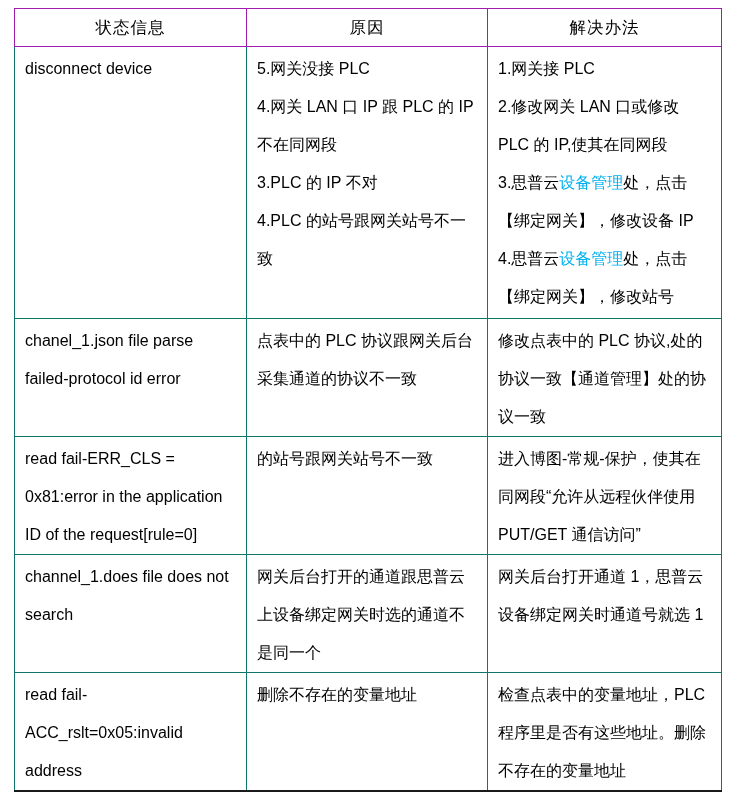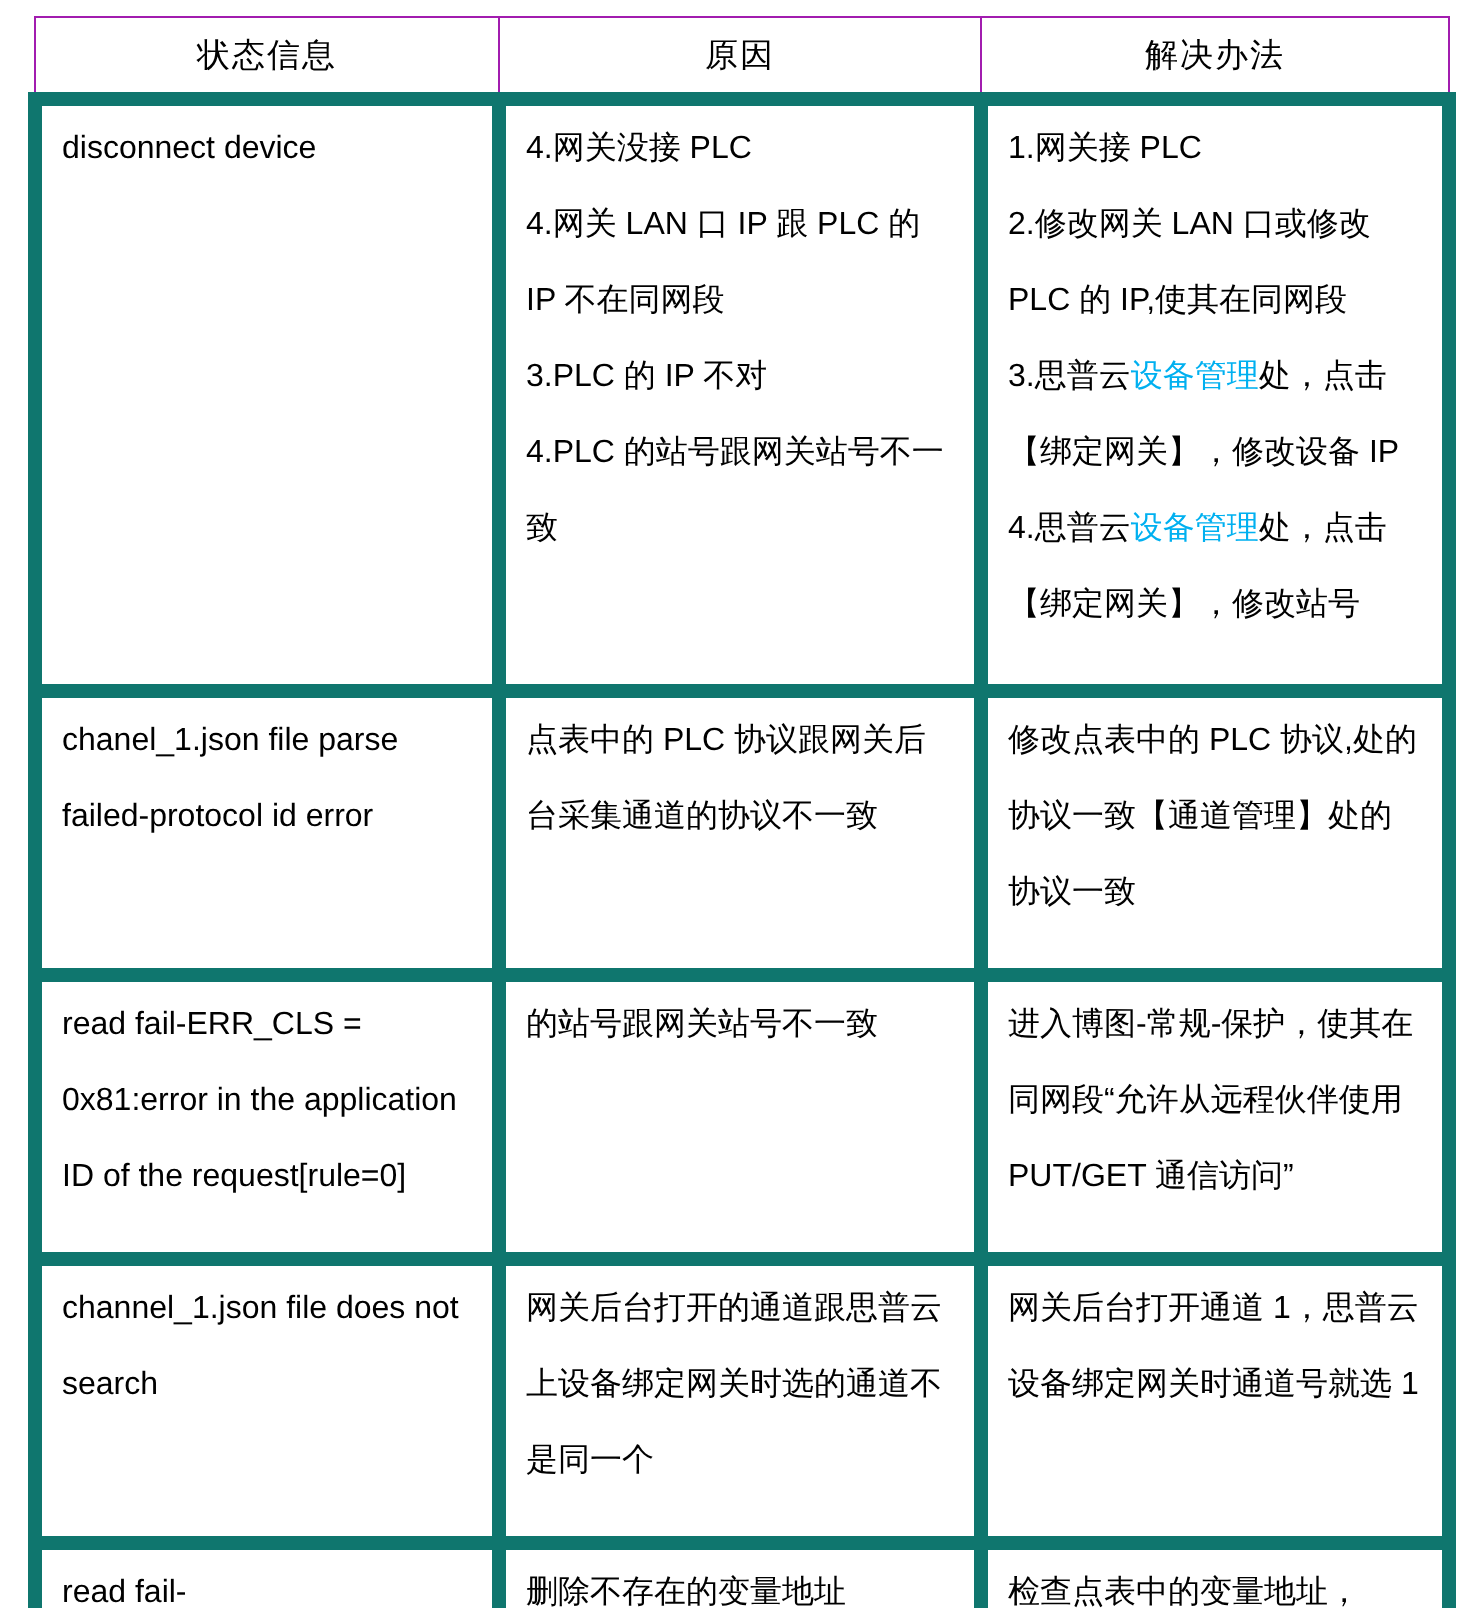--- a/index.html
+++ b/index.html
@@ -33,24 +33,24 @@
     border: 1px solid #a21caf;
     font-weight: normal;
     text-align: center;
     vertical-align: middle;
     height: 37px;
     padding: 0;
     font-size: 16.5px;
     letter-spacing: 1px;
   }
   .trouble-table td {
-    border: 7px solid #0f766e;
+    border: 1px solid #0f766e;
     vertical-align: top;
     text-align: left;
-    padding: 3px 10px 18px 10px;
+    padding: 3px 10px 0 10px;
     line-height: 38px;
     overflow-wrap: break-word;
   }
   tbody tr:nth-child(1) td { height: 268px; }
   tbody tr:nth-child(2) td { height: 108px; }
   tbody tr:nth-child(3) td { height: 113px; }
   tbody tr:nth-child(4) td { height: 110px; }
   tbody tr:nth-child(5) td { height: 105px; }
   .para { margin: 0; }
 </style>
@@ -70,21 +70,21 @@
         <th>原因</th>
         <th>解决办法</th>
       </tr>
     </thead>
     <tbody>
         <tr>
           <td>
             <div class="para">disconnect device</div>
           </td>
           <td>
-            <div class="para">4.网关没接 PLC</div>
+            <div class="para">5.网关没接 PLC</div>
             <div class="para">4.网关 LAN 口 IP 跟 PLC 的 IP 不在同网段</div>
             <div class="para">3.PLC 的 IP 不对</div>
             <div class="para">4.PLC 的站号跟网关站号不一致</div>
           </td>
           <td>
             <div class="para">1.网关接 PLC</div>
             <div class="para">2.修改网关 LAN 口或修改 PLC 的 IP,使其在同网段</div>
             <div class="para">3.思普云<span style="color: rgb(0, 176, 240);">设备管理</span>处，点击【绑定网关】，修改设备 IP</div>
             <div class="para">4.思普云<span style="color: rgb(0, 176, 240);">设备管理</span>处，点击【绑定网关】，修改站号</div>
           </td>
@@ -106,21 +106,21 @@
           </td>
           <td>
             <div class="para">的站号跟网关站号不一致</div>
           </td>
           <td>
             <div class="para">进入博图-常规-保护，使其在同网段“允许从远程伙伴使用 PUT/GET 通信访问”</div>
           </td>
         </tr>
         <tr>
           <td>
-            <div class="para">channel_1.json file does not search</div>
+            <div class="para">channel_1.does file does not search</div>
           </td>
           <td>
             <div class="para">网关后台打开的通道跟思普云上设备绑定网关时选的通道不是同一个</div>
           </td>
           <td>
             <div class="para">网关后台打开通道 1，思普云设备绑定网关时通道号就选 1</div>
           </td>
         </tr>
         <tr>
           <td>

